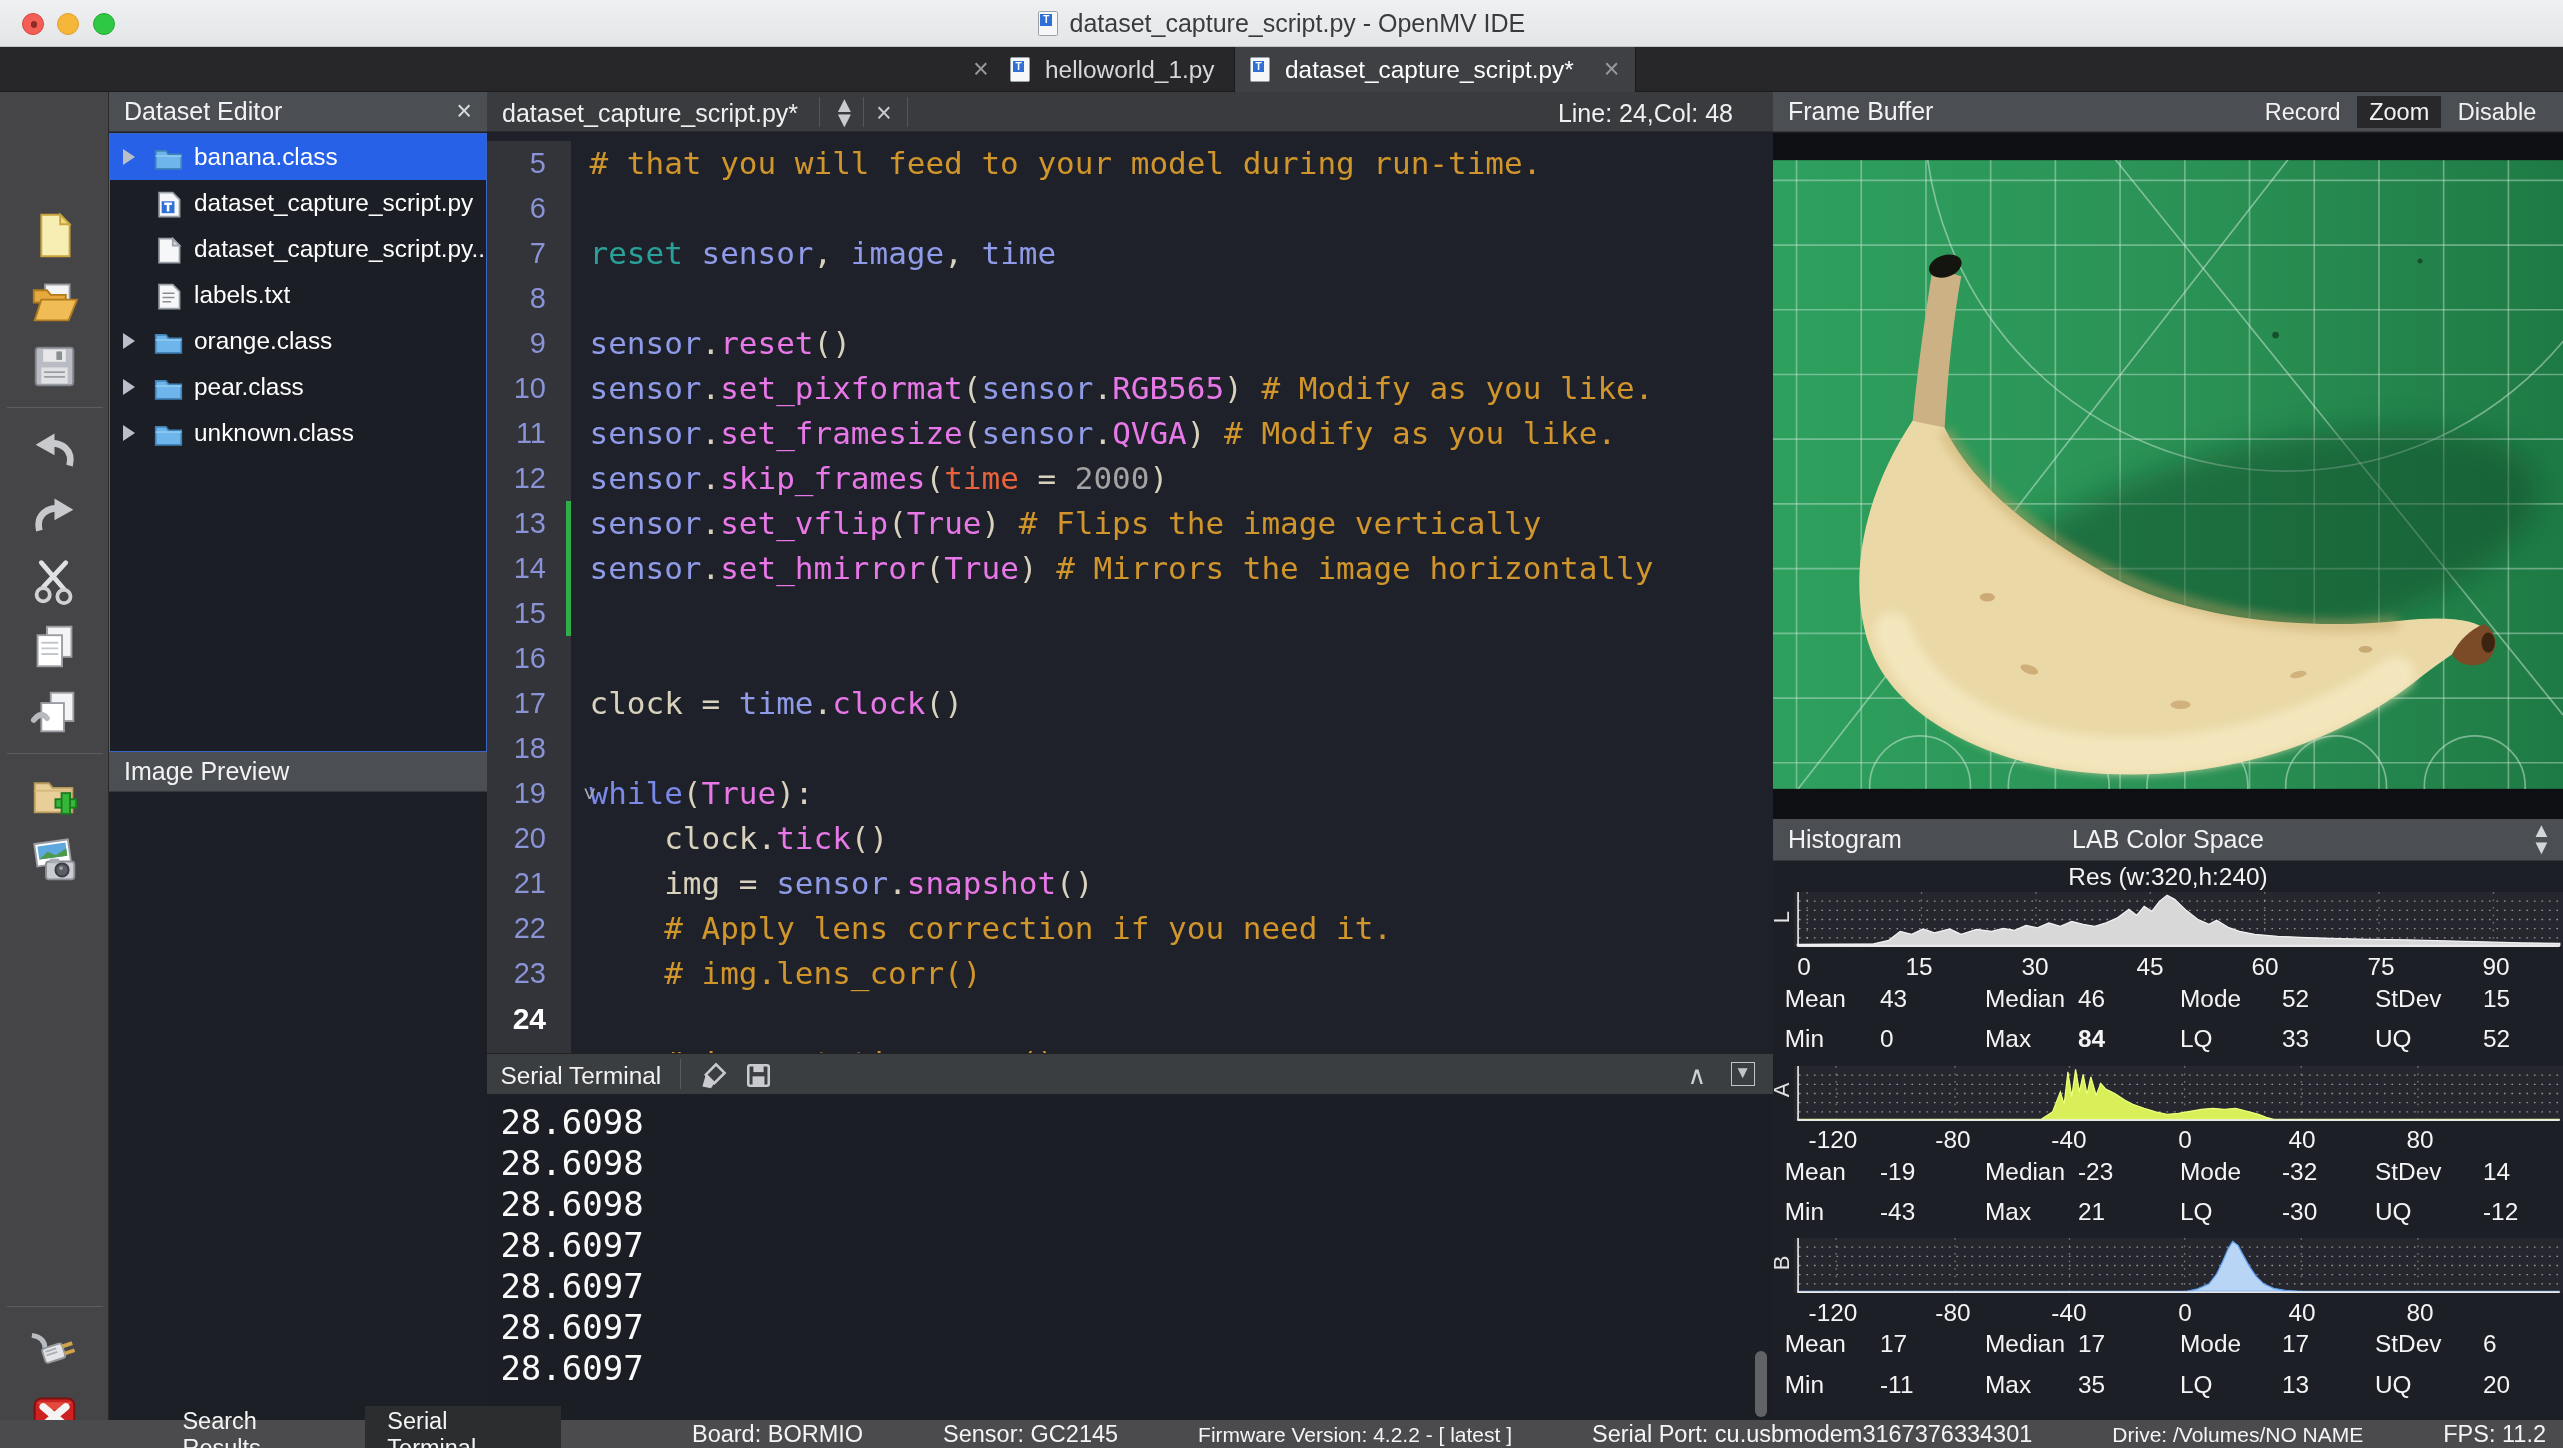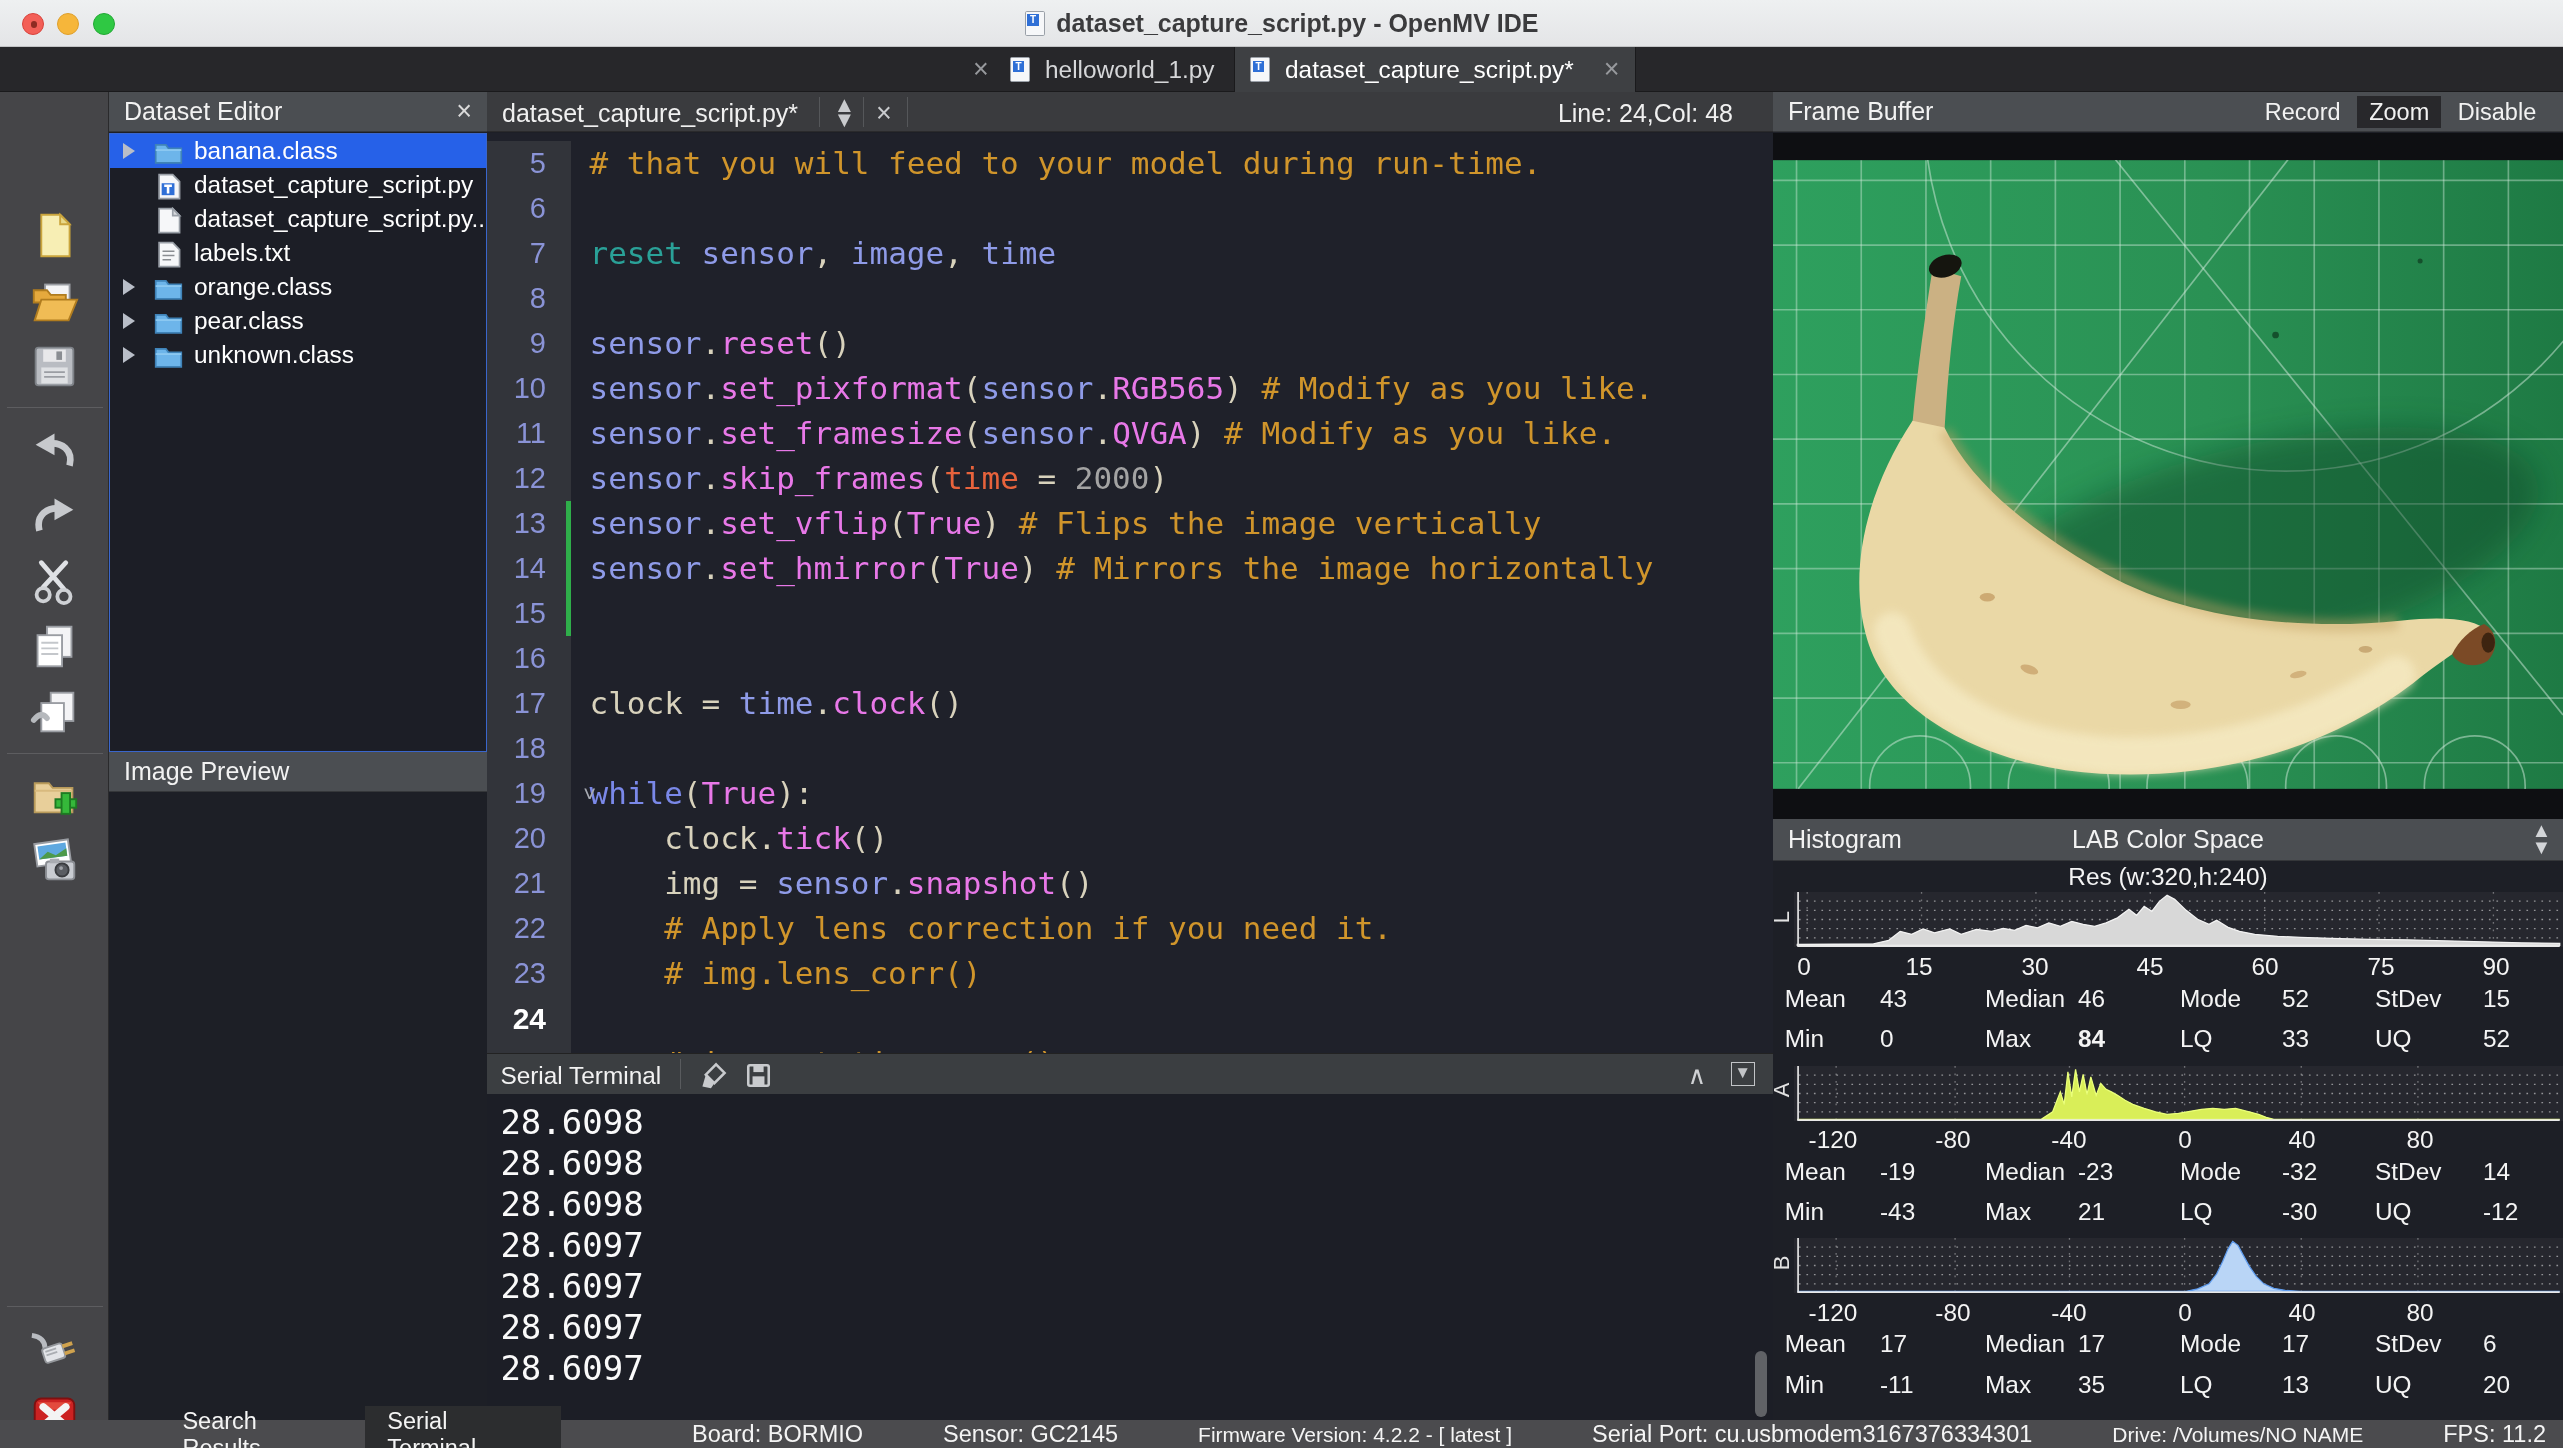--- a/index.html
+++ b/index.html
@@ -11,21 +11,21 @@
   .titlebar { position:absolute; left:0; top:0; width:2563px; height:47px;
               background:linear-gradient(#eef0f1,#e4e5e7); border-bottom:0.8px solid #c2c3c5;
               display:flex; align-items:center; justify-content:center; }
   .traffic { position:absolute; left:22px; top:12.6px; display:flex; gap:13.4px; }
   .light { width:22px; height:22px; border-radius:50%; position:relative; }
   .light.red { background:#f35f57; border:0.8px solid #d8433c; }
   .light.red::after{ content:""; position:absolute; left:7.6px; top:7.6px; width:6.7px; height:6.7px;
                      border-radius:50%; background:#8f2b22; }
   .light.yellow { background:#f6b63a; border:0.8px solid #dfa02c; }
   .light.green { background:#2fc843; border:0.8px solid #23a835; }
-  .win-title { font-size:25px; font-weight:bold; color:#3b3b3d; display:flex; gap:11.8px; align-items:center;}
+  .win-title { font-size:25px; font-weight:normal; color:#3b3b3d; display:flex; gap:11.8px; align-items:center;}
 
   
   .pyicon { width:20px; height:25px; background:#f6f7f9; border:0.8px solid #9aa0a8; border-radius:1.7px; position:relative; display:inline-block; }
   .pyicon::after { content:"T"; position:absolute; left:1.7px; top:2.5px; width:11.8px; height:11.8px;
                    background:#2f6fd6; color:#fff; font-size:10px; line-height:11.8px; text-align:center; font-weight:bold;}
 
   
   .tabbar { position:absolute; left:0; top:47px; width:2563px; height:45px; background:#27272a;
             border-bottom:0.8px solid #1a1a1c; }
   .tabbar .close { position:absolute; top:6.7px; font-size:27px; color:#97999d; width:30px; text-align:center;}
@@ -40,21 +40,21 @@
   .tool svg { width:49px; height:49px; }
   .tool-sep { position:absolute; left:6.7px; width:96px; height:0.8px; background:#5d5d60; }
 
   
   .panel-header { background:#4b4e52; color:#f2f2f2; font-size:25px; display:flex; align-items:center;
                   padding:0 15px; border-bottom:0.8px solid #35373a; }
   .ds-header { position:absolute; left:109px; top:92px; width:378px; height:40px; }
   .ds-header .x { margin-left:auto; color:#dadada; font-size:27px; }
   .tree { position:absolute; left:109px; top:133px; width:378px; height:619px; background:#1c1e26;
           border:1.7px solid #3a66cc; overflow:hidden; }
-  .trow { position:relative; height:34px; display:flex; align-items:center; font-size:24.4px; color:#fff; }
+  .trow { position:relative; height:46px; display:flex; align-items:center; font-size:24.4px; color:#fff; }
   .trow.sel { background:#2661e8; }
   .tarrow { position:absolute; left:13.4px; width:0; height:0; border-left:12.6px solid #b9bec8;
             border-top:8.4px solid transparent; border-bottom:8.4px solid transparent; }
   .ticon { position:absolute; left:44px; width:29px; height:25px; }
   .tlabel { position:absolute; left:84px; white-space:nowrap; }
 
   .ip-header { position:absolute; left:109px; top:752px; width:378px; height:40px; }
   .preview { position:absolute; left:109px; top:792px; width:378px; height:628px; background:#1c1e26;
              display:flex; align-items:center; justify-content:center; border-top:0.8px solid #101116;}
   .no-image { color:#8d9098; font-size:37px; }

